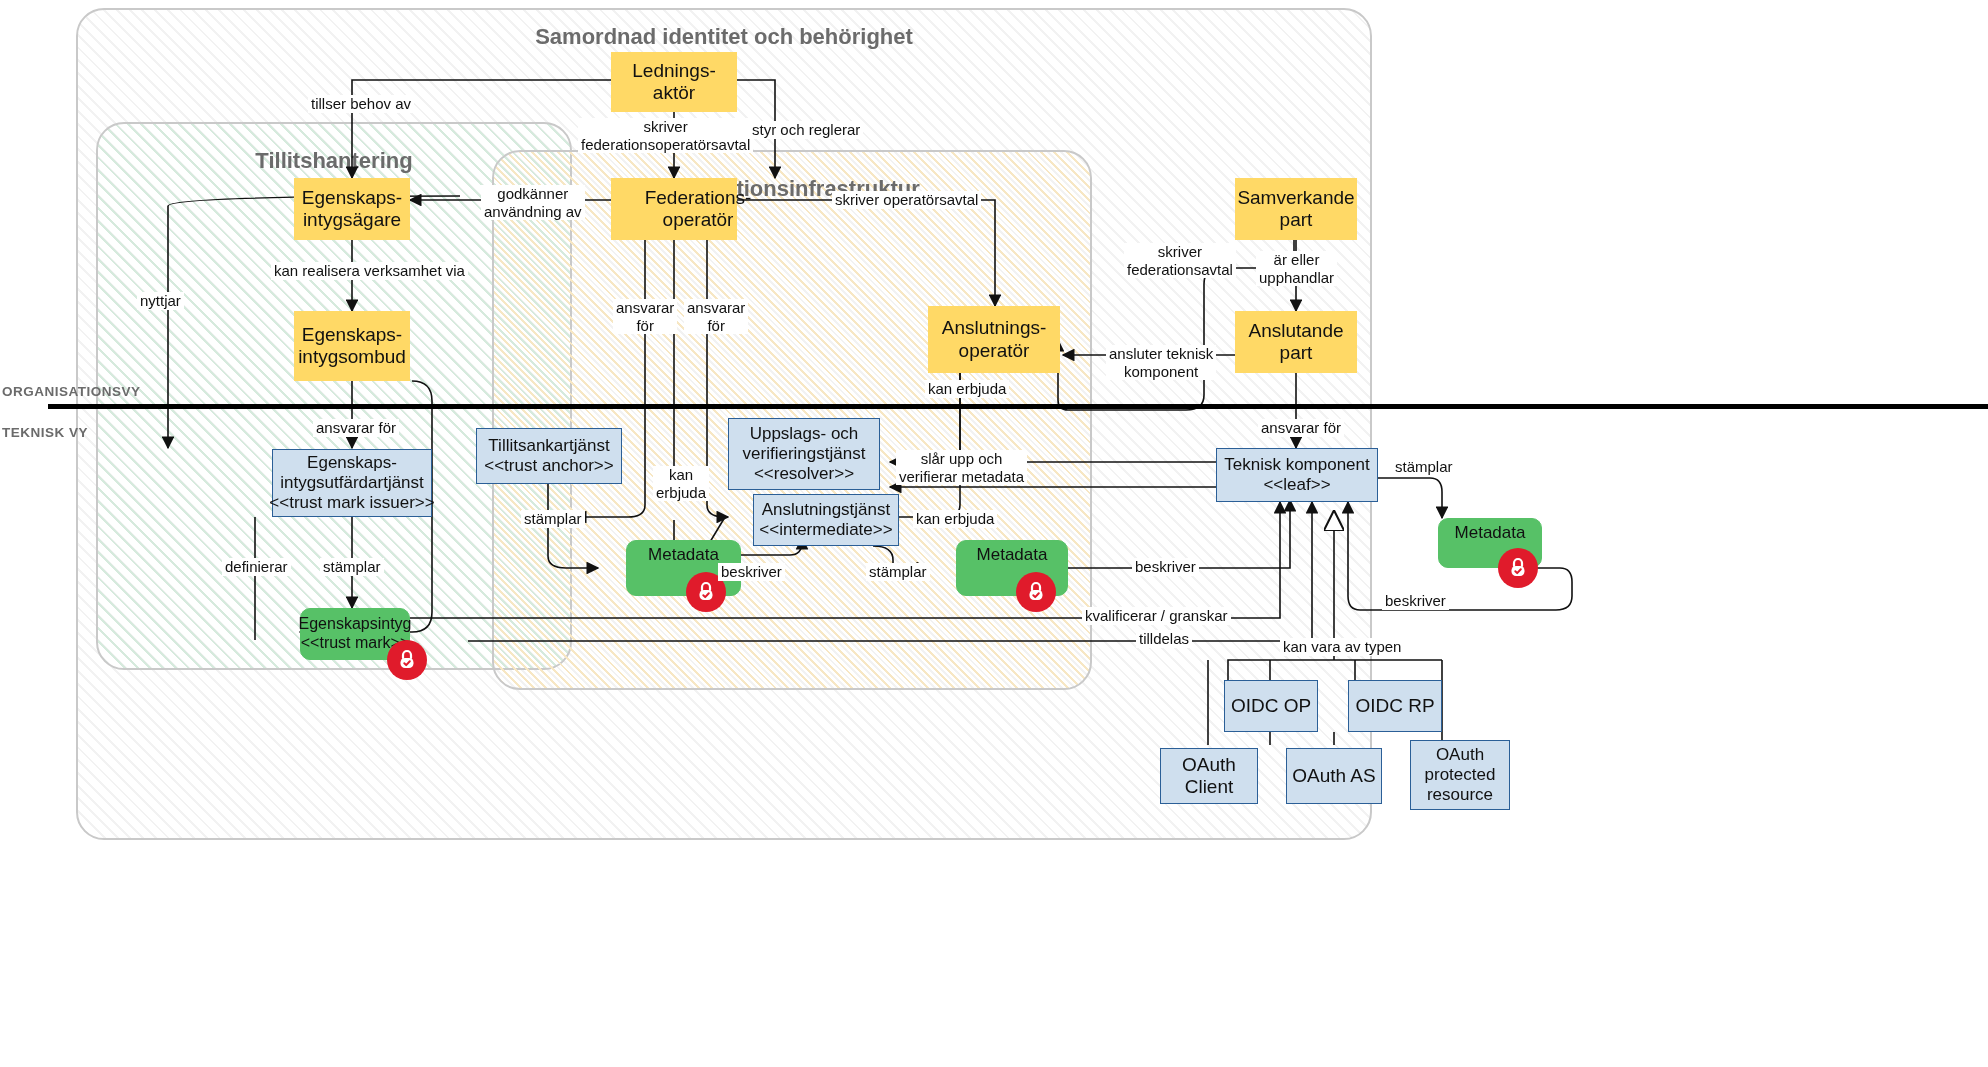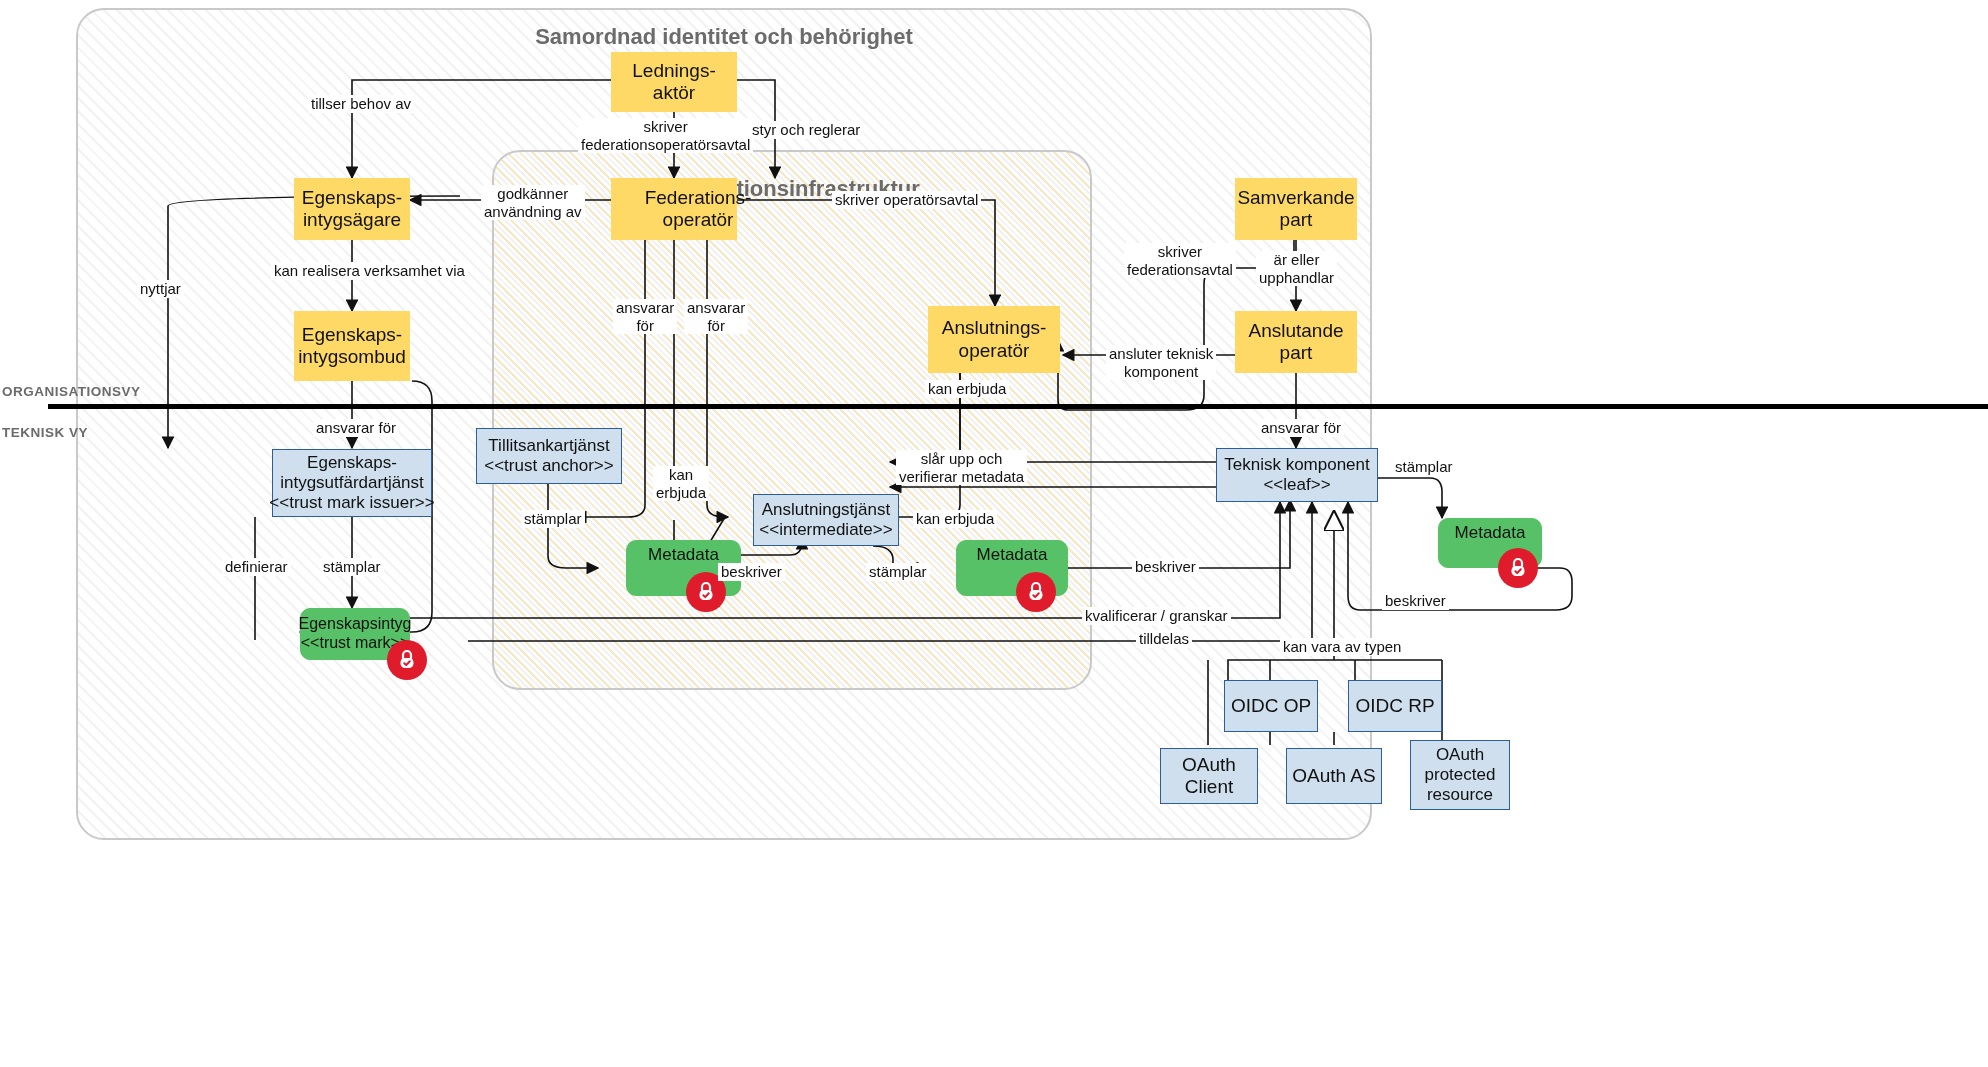--- a/index.html
+++ b/index.html
@@ -43,20 +43,23 @@
 </style>
 </head>
 <body>
 
 <div id="stage">
 
   <div class="group g-outer" style="left:76px;top:8px;width:1296px;height:832px;">
     <div class="gtitle" style="top:14px;">Samordnad identitet och behörighet</div>
   </div>
 
+  <div class="group g-green" style="left:96px;top:122px;width:476px;height:548px;">
+    <div class="gtitle" style="top:24px;">Tillitshantering</div>
+  </div>
 
   <div class="group g-yellow" style="left:492px;top:150px;width:600px;height:540px;">
     <div class="gtitle" style="top:24px;">Federationsinfrastruktur</div>
   </div>
 
 
   <svg class="wires" viewBox="0 0 1988 1067">
     <defs>
       <marker id="ar" viewBox="0 0 10 10" refX="9" refY="5" markerWidth="8" markerHeight="8" orient="auto-start-reverse">
         <path d="M0,0 L10,5 L0,10 z" fill="#111"></path>
@@ -164,20 +167,23 @@
 part</span></div>
 
 
   <div class="node n-blue" style="left:272px;top:449px;width:160px;height:68px;white-space:pre;font-size:17px;"><span>Egenskaps-
 intygsutfärdartjänst
 &lt;&lt;trust mark issuer&gt;&gt;</span></div>
 
   <div class="node n-blue" style="left:476px;top:428px;width:146px;height:56px;white-space:pre;font-size:17px;"><span>Tillitsankartjänst
 &lt;&lt;trust anchor&gt;&gt;</span></div>
 
+  <div class="node n-blue" style="left:728px;top:418px;width:152px;height:72px;white-space:pre;font-size:17px;"><span>Uppslags- och
+verifieringstjänst
+&lt;&lt;resolver&gt;&gt;</span></div>
 
   <div class="node n-blue" style="left:728px;top:494px;width:146px;height:52px;white-space:pre;font-size:17px;margin-left:25px;"><span>Anslutningstjänst
 &lt;&lt;intermediate&gt;&gt;</span></div>
 
   <div class="node n-blue" style="left:1216px;top:448px;width:162px;height:54px;white-space:pre;font-size:17px;"><span>Teknisk komponent
 &lt;&lt;leaf&gt;&gt;</span></div>
 
   <div class="node n-green" style="left:300px;top:608px;width:110px;height:52px;white-space:pre;font-size:16px;"><span>Egenskapsintyg
 &lt;&lt;trust mark&gt;&gt;</span></div>
   <div class="lock" style="left:387px;top:640px;">
@@ -237,21 +243,21 @@
 protected
 resource</span></div>
 
   <div class="elabel" style="left:308px;top:95px;">tillser behov av</div>
   <div class="elabel" style="left:578px;top:118px;">skriver
 federationsoperatörsavtal</div>
   <div class="elabel" style="left:749px;top:121px;">styr och reglerar</div>
   <div class="elabel" style="left:481px;top:185px;">godkänner
 användning av</div>
   <div class="elabel" style="left:832px;top:191px;">skriver operatörsavtal</div>
-  <div class="elabel" style="left:137px;top:280px;">nyttjar</div>
+  <div class="elabel" style="left:137px;top:292px;">nyttjar</div>
   <div class="elabel" style="left:271px;top:262px;">kan realisera verksamhet via</div>
   <div class="elabel" style="left:313px;top:419px;">ansvarar för</div>
   <div class="elabel" style="left:613px;top:299px;">ansvarar
 för</div>
   <div class="elabel" style="left:684px;top:299px;">ansvarar
 för</div>
   <div class="elabel" style="left:222px;top:558px;">definierar</div>
   <div class="elabel" style="left:320px;top:558px;">stämplar</div>
   <div class="elabel" style="left:521px;top:510px;">stämplar</div>
   <div class="elabel" style="left:866px;top:563px;">stämplar</div>

